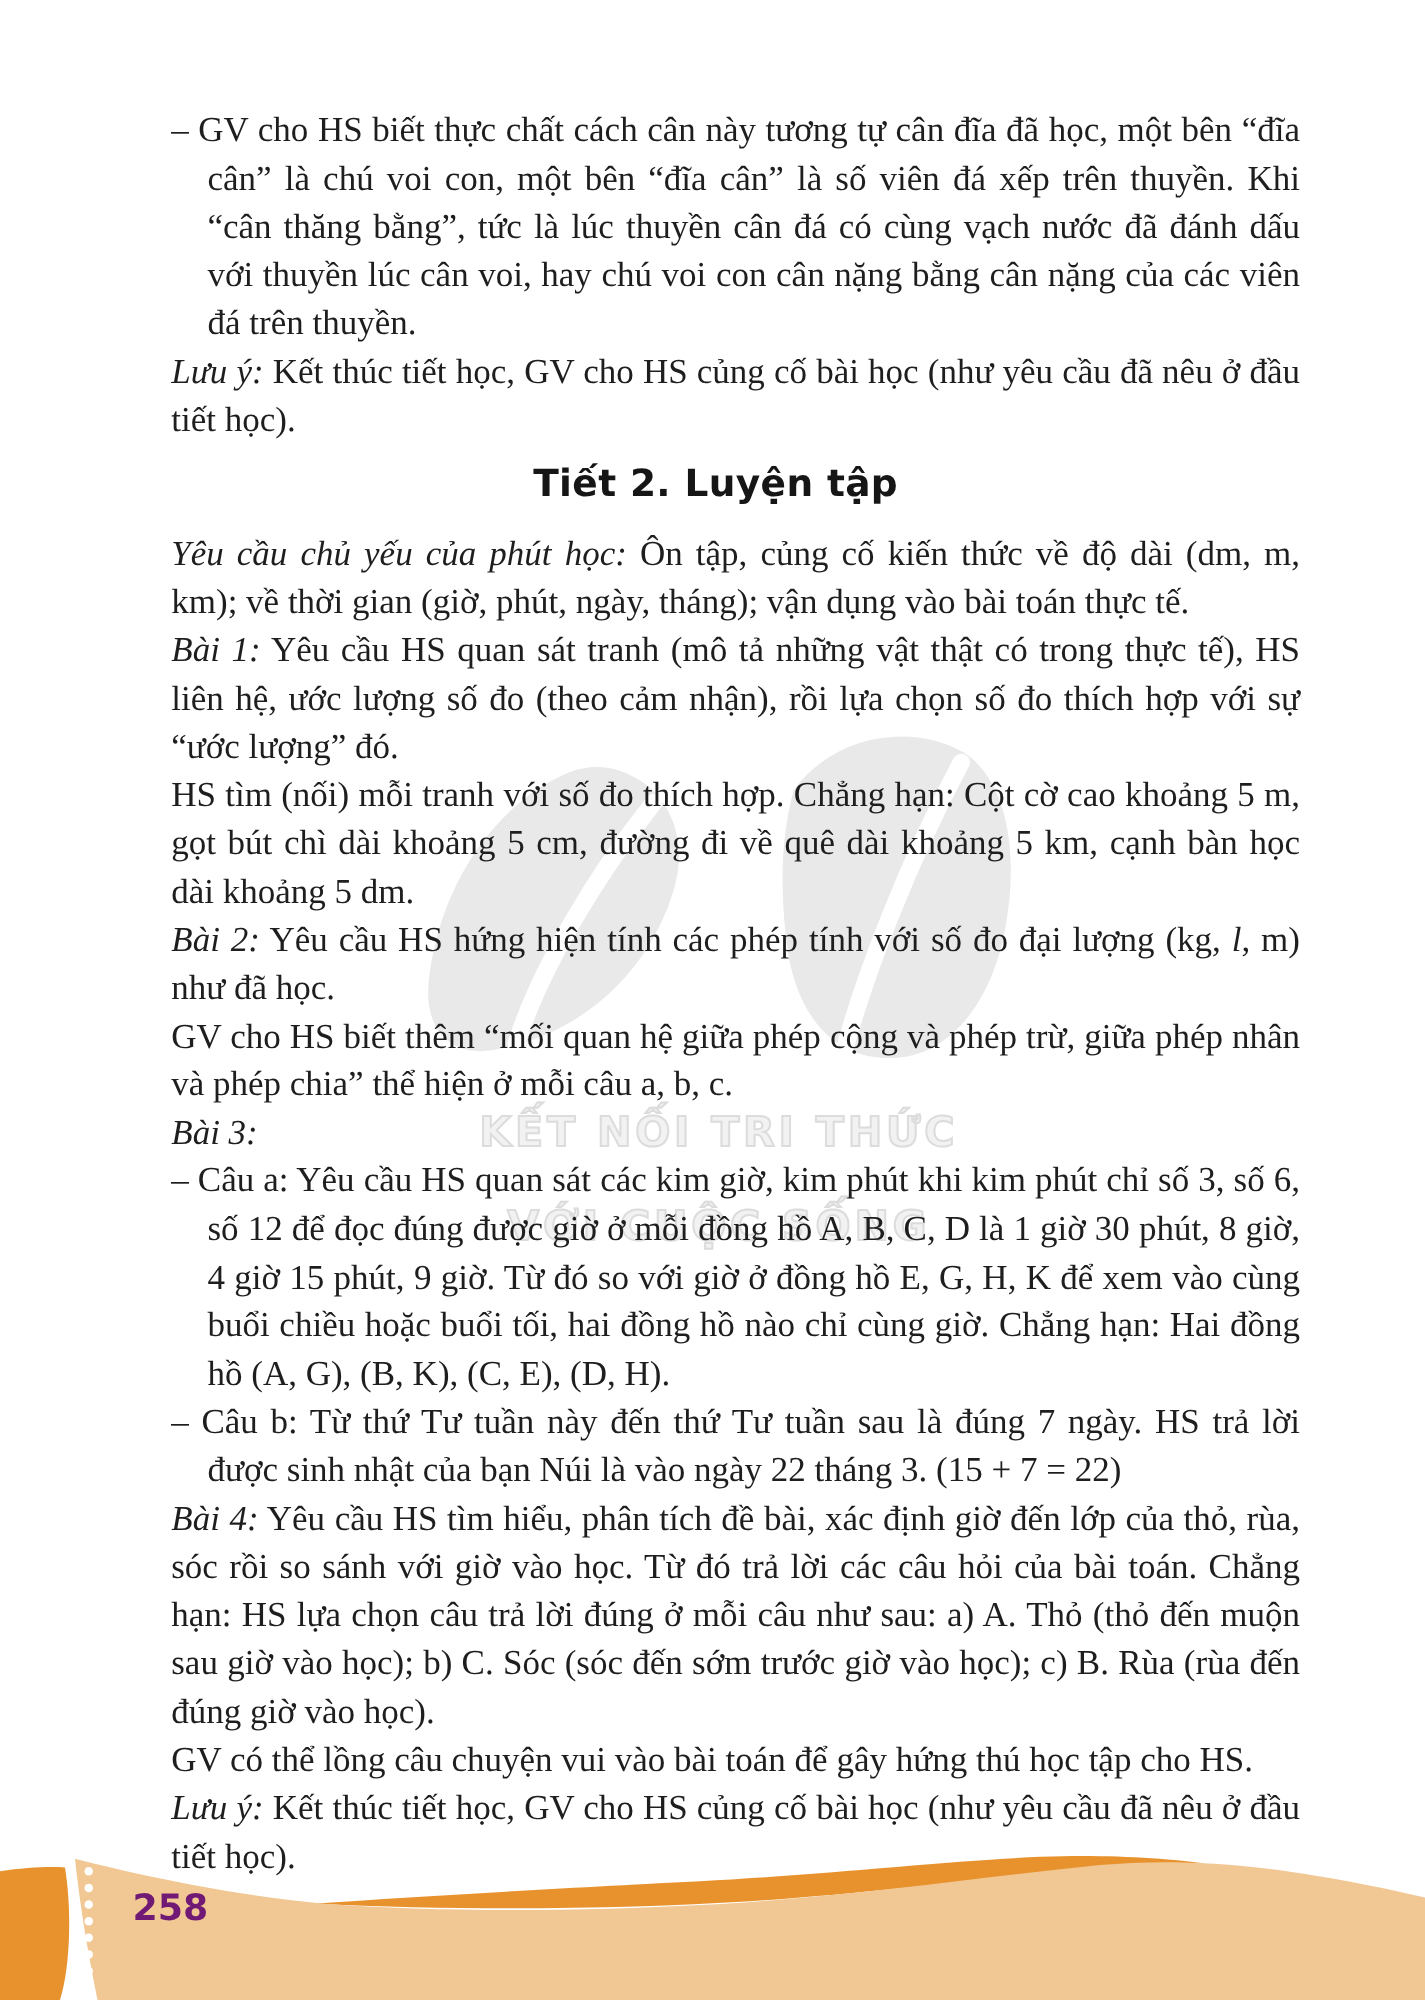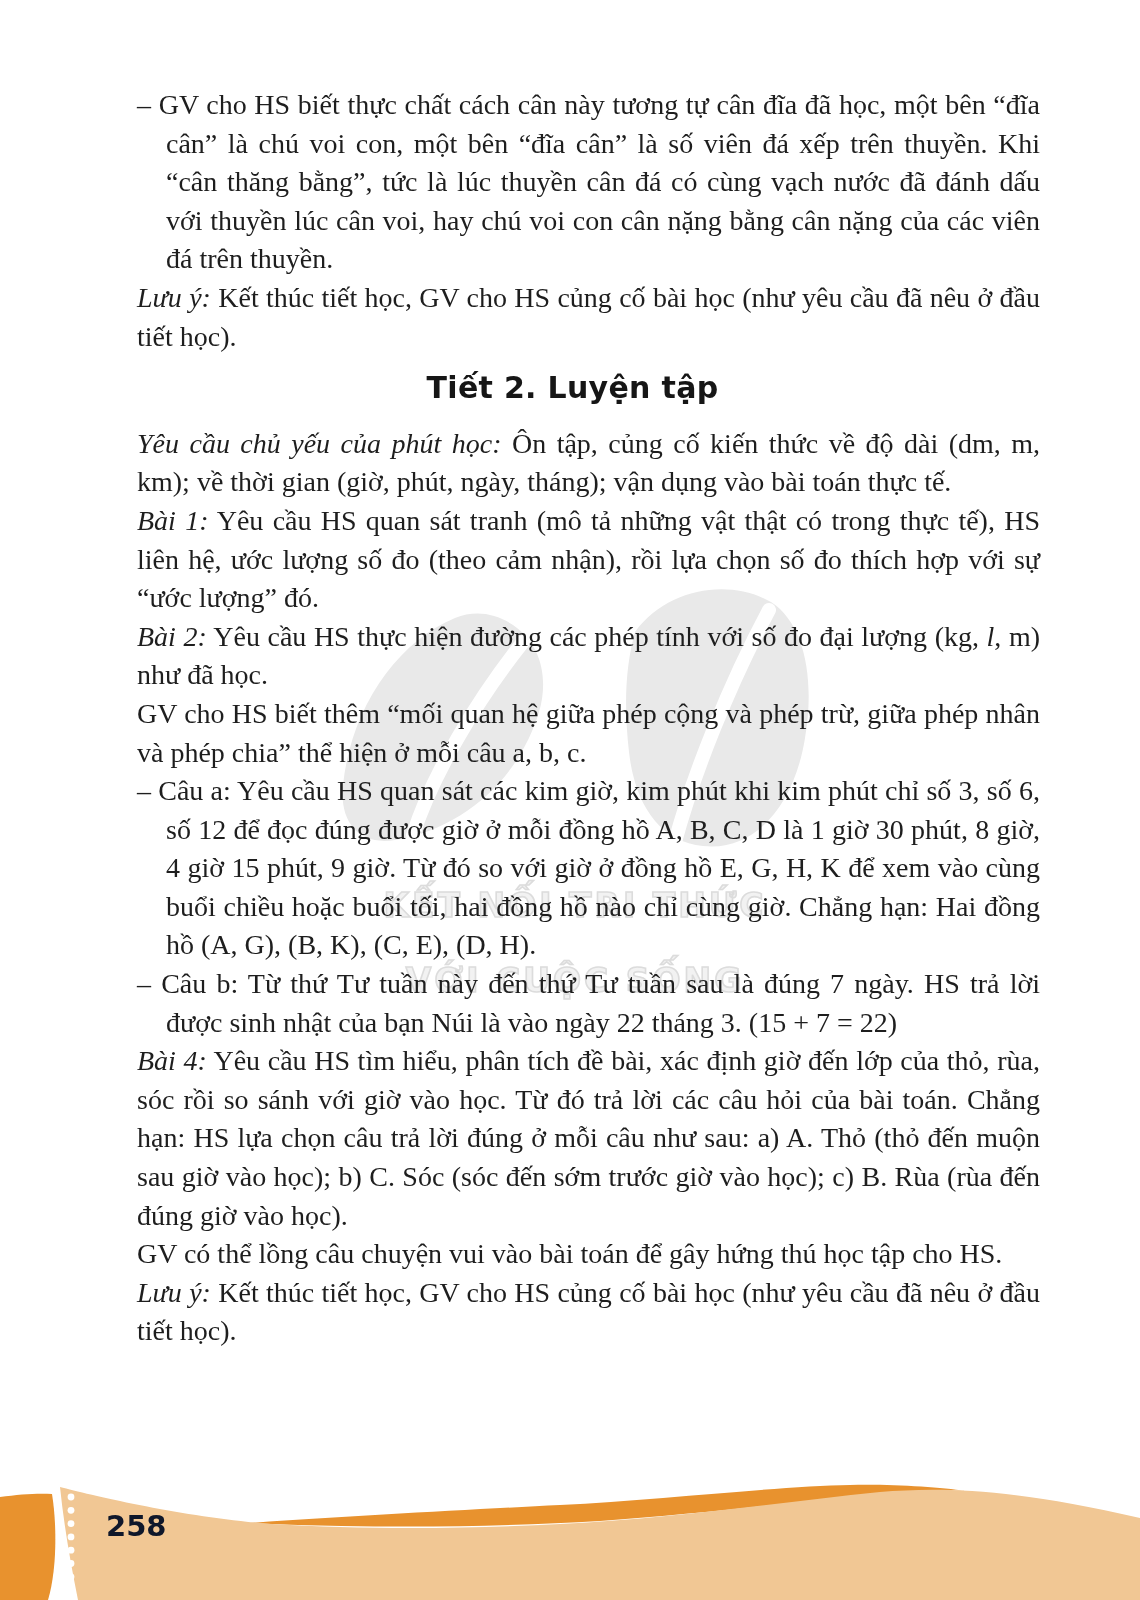--- a/index.html
+++ b/index.html
@@ -46,21 +46,21 @@
     text-align:center;
     letter-spacing:0.3px;
     color:#161616;
   }
   
   .wave-wrap{position:absolute;left:0;top:1430px;width:1140px;height:170px;z-index:1;}
   .page-number{
     position:absolute;z-index:3;
     left:106px;top:1509px;
     font-family:"DejaVu Sans","Liberation Sans",sans-serif;
-    font-weight:bold;font-size:29px;color:#0f172a;
+    font-weight:bold;font-size:29px;color:#701a75;
   }
 </style>
 </head>
 <body>
 
 <div class="page">
 
   <svg class="watermark wm-logo" viewBox="0 0 478 295" aria-hidden="true">
     <path d="M118,38 C60,62 14,128 6,205 C2,242 22,266 58,260 C128,248 182,198 202,132 C212,98 204,64 176,45 C158,33 138,30 118,38 Z" fill="#E9E9E9"></path>
     <path d="M186,62 C140,120 95,195 76,255" fill="none" stroke="#ffffff" stroke-width="14" stroke-linecap="round"></path>
@@ -83,29 +83,35 @@
     <h2 class="section-heading">Tiết 2. Luyện tập</h2>
 
     <p class="para">
       <span class="lead">Yêu cầu chủ yếu của phút học:</span><span> Ôn tập, củng cố kiến thức về độ dài (dm, m, km); về thời gian (giờ, phút, ngày, tháng); vận dụng vào bài toán thực tế.</span>
     </p>
 
     <p class="para">
       <span class="lead">Bài 1:</span><span> Yêu cầu HS quan sát tranh (mô tả những vật thật có trong thực tế), HS liên hệ, ước lượng số đo (theo cảm nhận), rồi lựa chọn số đo thích hợp với sự “ước lượng” đó.</span>
     </p>
 
+    <p class="para">
+      <span>HS tìm (nối) mỗi tranh với số đo thích hợp. Chẳng hạn: Cột cờ cao khoảng 5 m, gọt bút chì dài khoảng 5 cm, đường đi về quê dài khoảng 5 km, cạnh bàn học dài khoảng 5 dm.</span>
+    </p>
 
     <p class="para">
-      <span class="lead">Bài 2:</span><span> Yêu cầu HS thực hiện đường các phép tính với số đo đại lượng (kg, </span><span class="inline-italic">l</span><span>, m) như đã học.</span>
+      <span class="lead">Bài 2:</span><span> Yêu cầu HS hứng hiện tính các phép tính với số đo đại lượng (kg, </span><span class="inline-italic">l</span><span>, m) như đã học.</span>
     </p>
 
     <p class="para">
       <span>GV cho HS biết thêm “mối quan hệ giữa phép cộng và phép trừ, giữa phép nhân và phép chia” thể hiện ở mỗi câu a, b, c.</span>
     </p>
 
+    <p class="para">
+      <span class="lead">Bài 3:</span>
+    </p>
 
     <p class="para dash">
       <span>– Câu a: Yêu cầu HS quan sát các kim giờ, kim phút khi kim phút chỉ số 3, số 6, số 12 để đọc đúng được giờ ở mỗi đồng hồ A, B, C, D là 1 giờ 30 phút, 8 giờ, 4 giờ 15 phút, 9 giờ. Từ đó so với giờ ở đồng hồ E, G, H, K để xem vào cùng buổi chiều hoặc buổi tối, hai đồng hồ nào chỉ cùng giờ. Chẳng hạn: Hai đồng hồ (A, G), (B, K), (C, E), (D, H).</span>
     </p>
 
     <p class="para dash">
       <span>– Câu b: Từ thứ Tư tuần này đến thứ Tư tuần sau là đúng 7 ngày. HS trả lời được sinh nhật của bạn Núi là vào ngày 22 tháng 3. (15 + 7 = 22)</span>
     </p>
 
     <p class="para">

